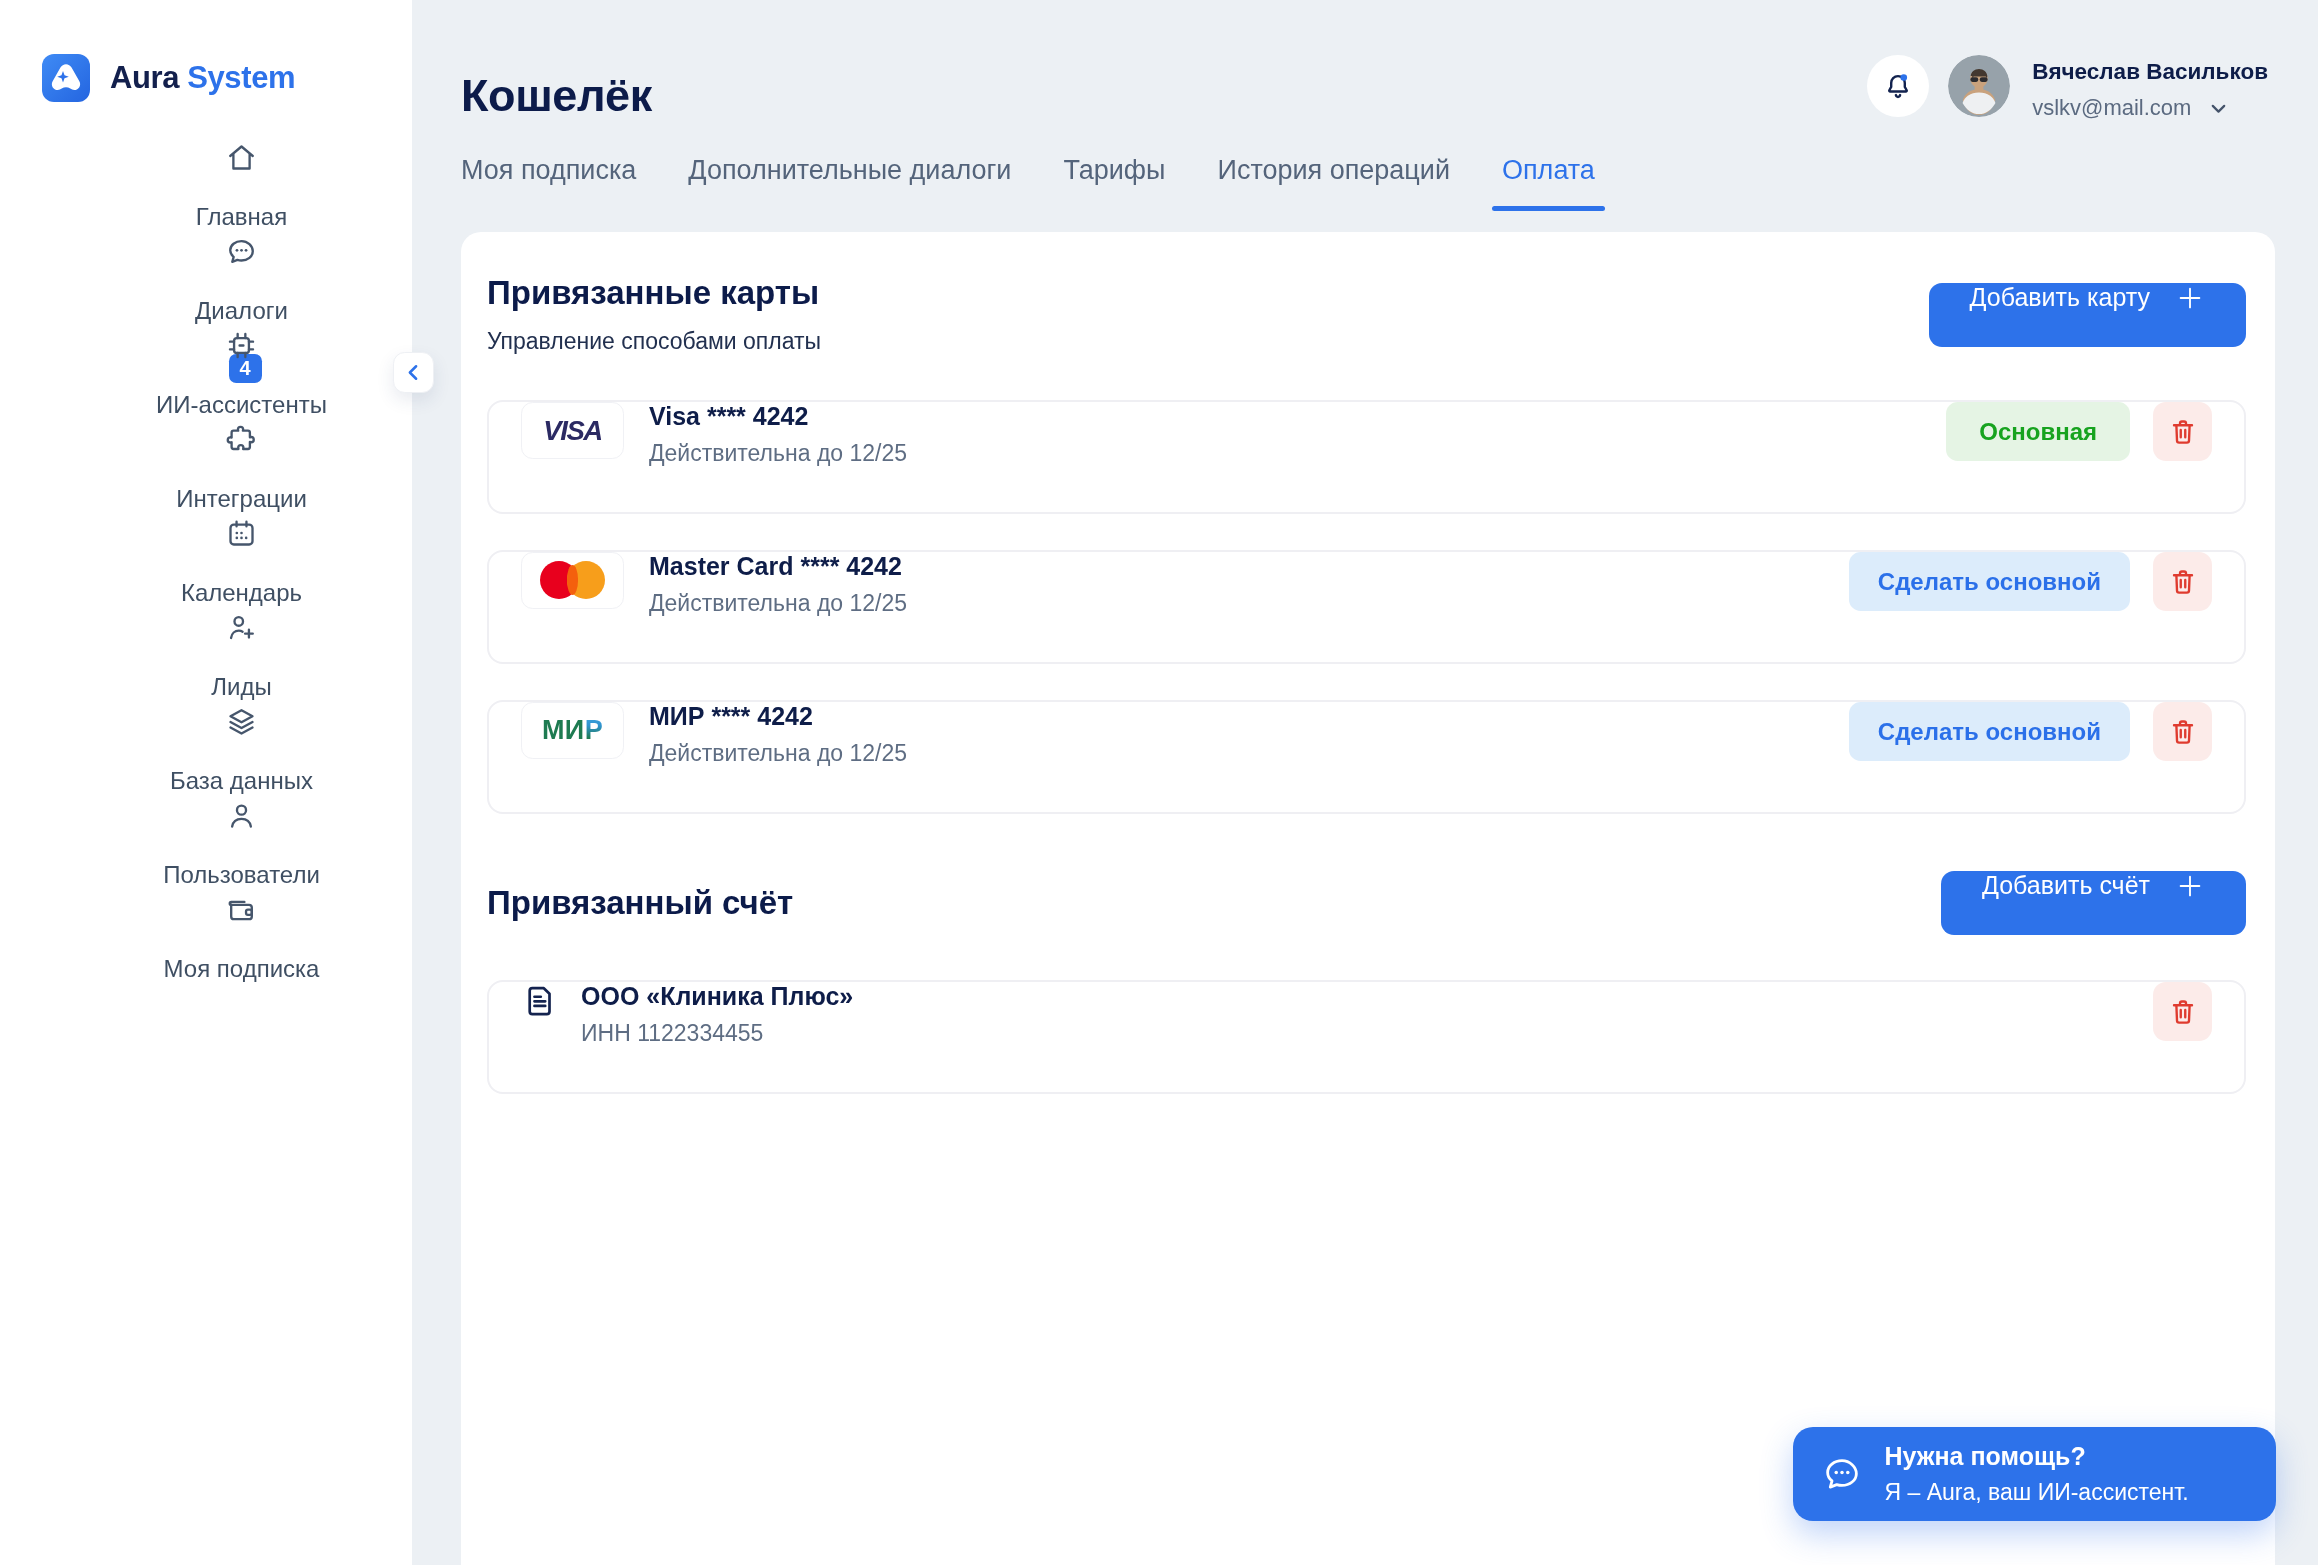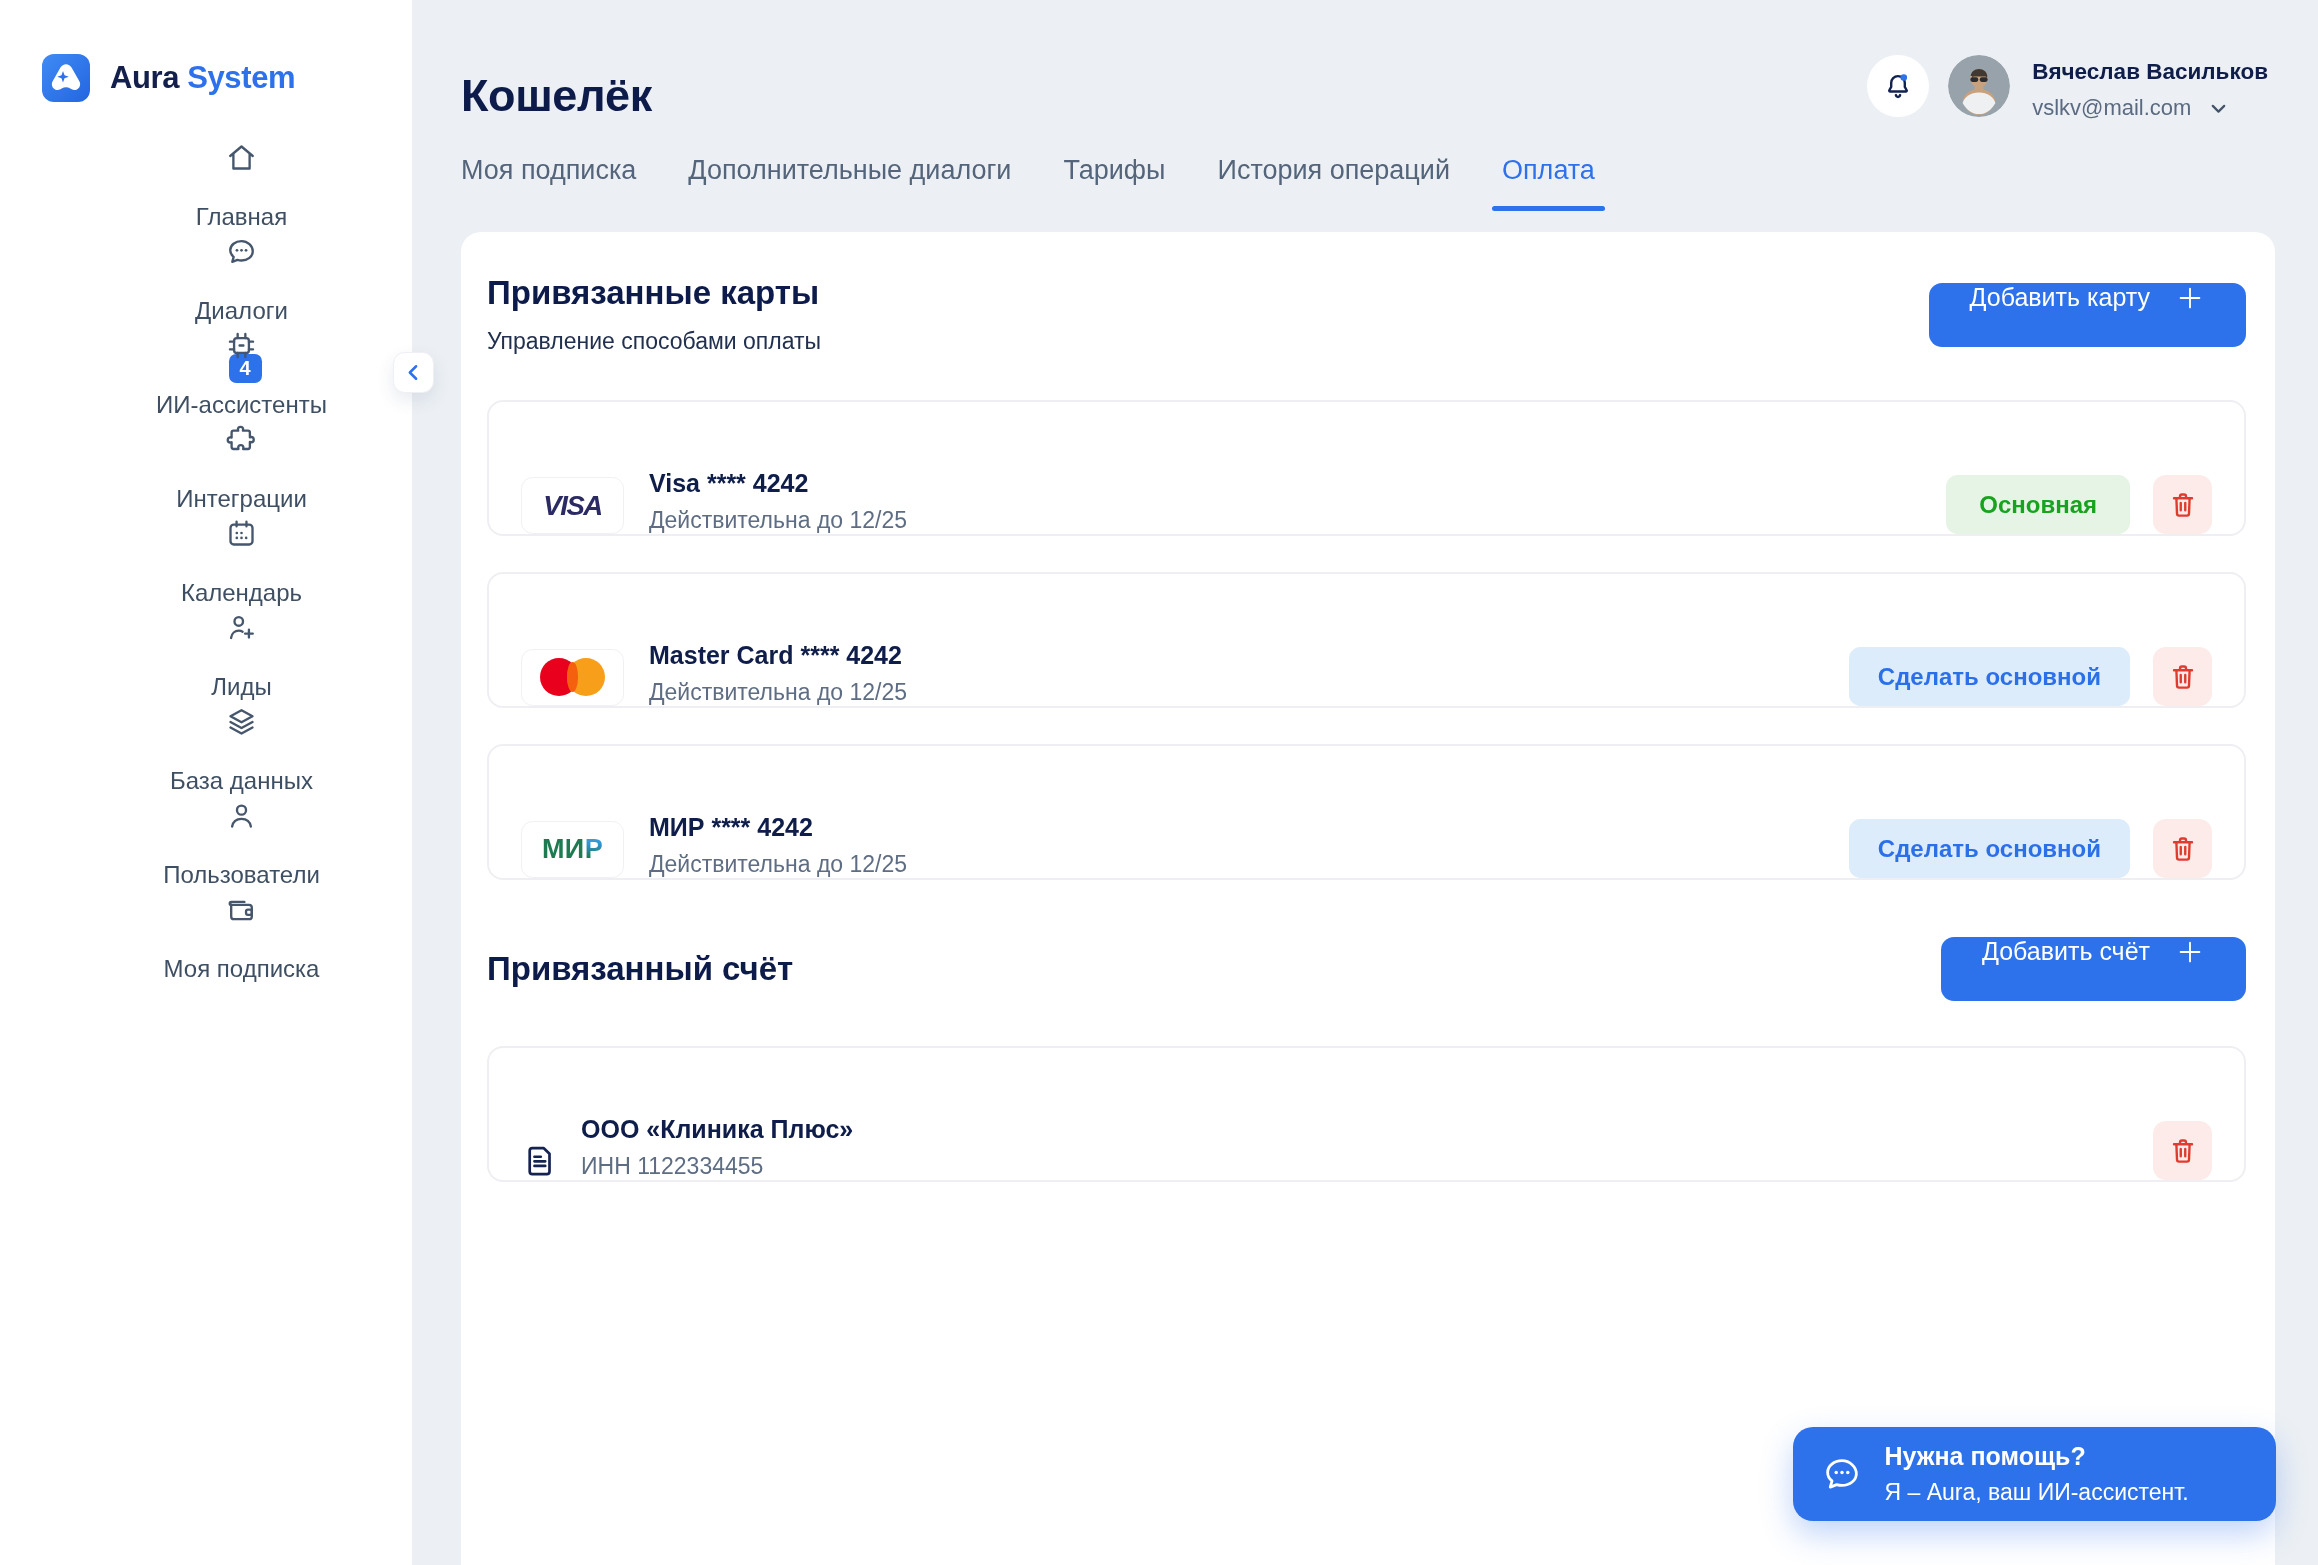--- a/index.html
+++ b/index.html
@@ -72,21 +72,21 @@
   .section-head { display:flex; align-items:center; justify-content:space-between; }
   .section-title { font-size:33px; font-weight:700; color:#0c1b4a; }
   .section-sub { font-size:23px; color:#22304f; margin-top:16px; }
   .btn-primary {
     display:flex; align-items:flex-start; gap:25px; height:64px; padding:0 41px;
     background:#2d72ea; color:#fff; border:none; border-radius:13px;
     font-size:25px; font-weight:500; font-family:inherit; cursor:pointer; white-space:nowrap;
   }
   .rows { margin-top:45px; }
   .row {
-    display:flex; align-items:flex-end; height:136px; border:2.2px solid #efeff3;
+    display:flex; align-items:flex-start; height:114px; border:2.2px solid #efeff3;
     border-radius:16px; padding:0 32px; margin-bottom:36px; background:#fff;
   }
   .logo-box {
     width:103px; height:57px; border:1.4px solid #f0f1f5; border-radius:11.6px;
     display:flex; align-items:center; justify-content:center; margin-right:25px; background:#fff; flex:0 0 auto;
   }
   .visa-word { font-size:27.5px; font-weight:800; font-style:italic; color:#2b2a63; letter-spacing:-1.4px; }
   .mc { position:relative; width:67px; height:41px; }
   .mc i { position:absolute; top:1.4px; width:38px; height:38px; border-radius:50%; }
   .mc .c1 { left:1.4px;  background:#e8001d; }

